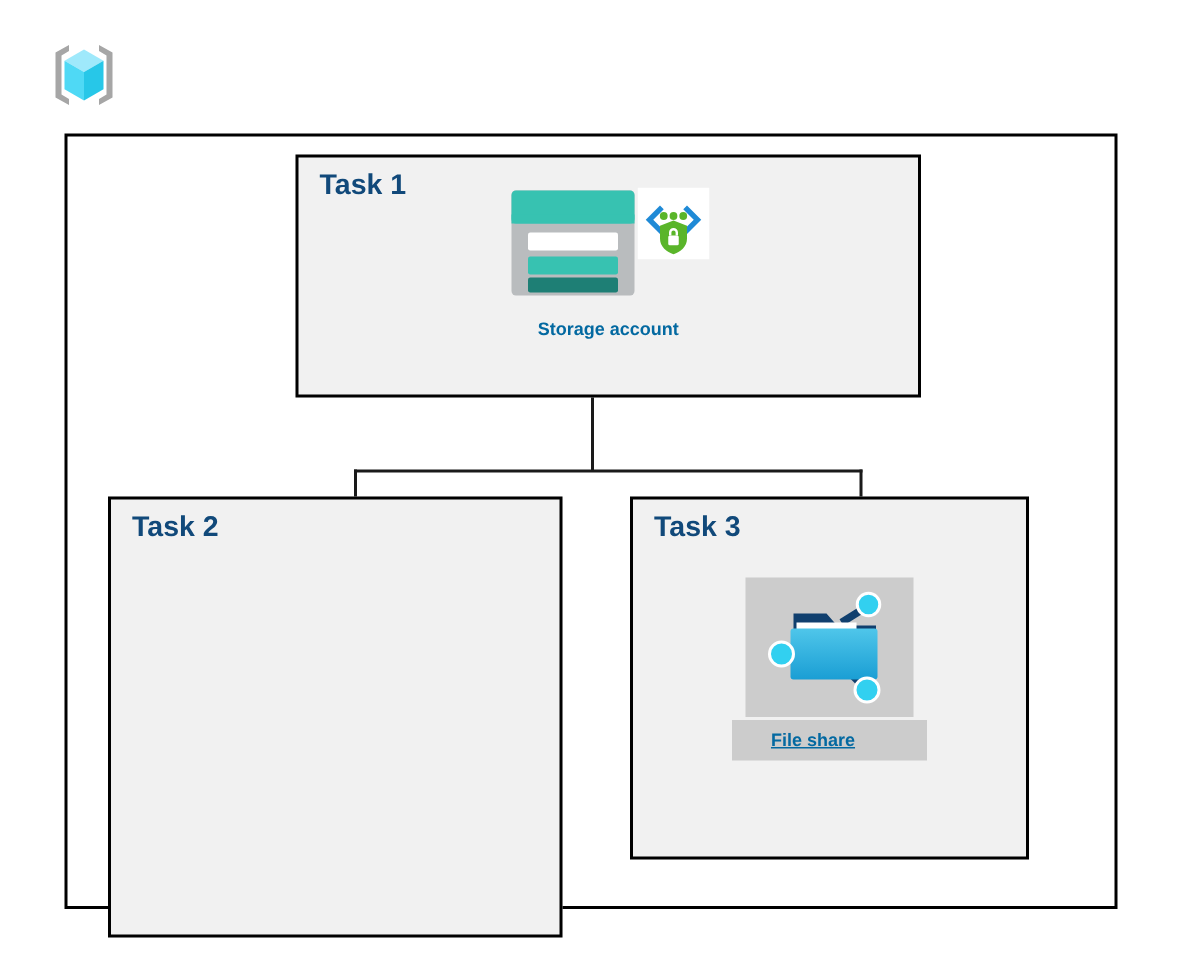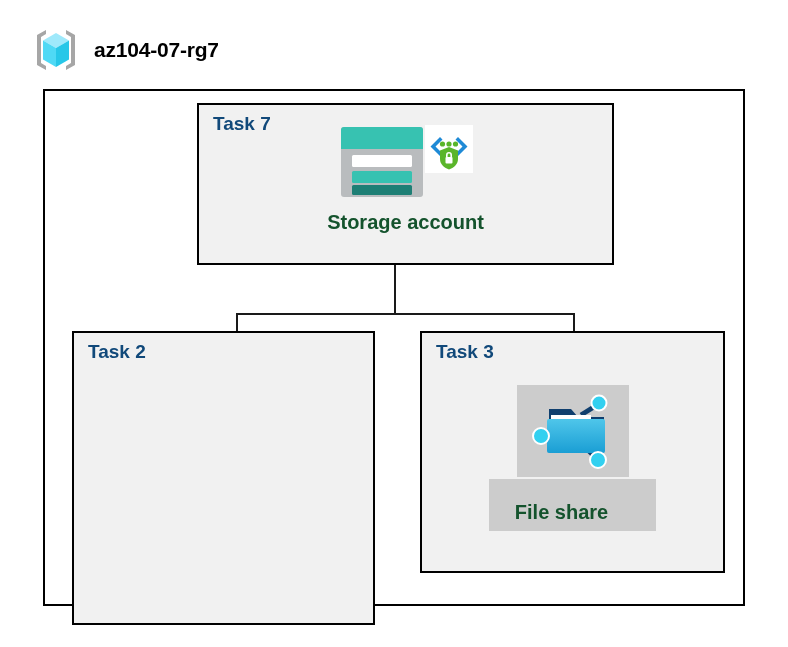--- a/index.html
+++ b/index.html
@@ -53,21 +53,21 @@
 
   
   .task-panel {
     position: absolute;
     background: #f1f1f1;
     border: 2px solid #000000;
     box-sizing: border-box;
   }
   #panel-task1 { left: 197px; top: 103px; width: 417px; height: 162px; }
   #panel-task2 { left:  72px; top: 331px; width: 303px; height: 294px; }
-  #panel-task3 { left: 420px; top: 331px; width: 305px; height: 242px; }
+  #panel-task3 { left: 420px; top: 331px; width: 266px; height: 242px; }
 
   .task-label {
     position: absolute;
     left: 14px;
     top: 8px;
     font-size: 19px;
     font-weight: bold;
     color: #11497a;
     white-space: nowrap;
   }
@@ -82,30 +82,31 @@
   #node-storage { left: 0; right: 0; top: 20px; }
   #node-blob    { left: 0; right: 0; top: 57px; }
   #node-fileshare { left: 0; right: 0; top: 52px; }
 
   .icon-row {
     display: flex;
     align-items: flex-start;
     justify-content: center;
   }
   .caption {
-    font-size: 20px;
+    font-size: 12px;
     font-weight: bold;
-    color: #14532d;
+    color: #0369a1;
     white-space: nowrap;
     margin-top: 8px;
   }
   .caption.highlighted {
     background: #cccccc;
-    padding: 22px 48px 7px 26px;
+    padding: 6px 48px 7px 26px;
     margin-top: 2px;
+    text-decoration: underline;
   }
   .icon-hl {
     background: #cccccc;
     padding: 4px 14px 2px 14px;
   }
 
   
   .conn {
     position: absolute;
     background: #1a1a1a;
@@ -129,32 +130,31 @@
 
       <path d="M36 6 L45 11 L45 41 L36 46 L36 42 L41 39 L41 13 L36 10 Z" fill="#a6a6a6"></path>
 
       <path d="M26 9 L39 16.5 L26 24 L13 16.5 Z" fill="#9fe9fb"></path>
 
       <path d="M13 16.5 L26 24 L26 43 L13 35.5 Z" fill="#4fd9f5"></path>
 
       <path d="M39 16.5 L39 35.5 L26 43 L26 24 Z" fill="#27c7e8"></path>
     </svg>
   </span>
-  <span id="rg-title">az104-07-rg7</span>
 </div>
 
 <div id="rg-container"></div>
 
 <div class="conn conn-v" id="conn-stem"></div>
 <div class="conn conn-h" id="conn-bus"></div>
 <div class="conn conn-v" id="conn-drop-left"></div>
 <div class="conn conn-v" id="conn-drop-right"></div>
 
 <div class="task-panel" id="panel-task1">
-  <div class="task-label">Task 7</div>
+  <div class="task-label">Task 1</div>
   <div class="node" id="node-storage">
     <div class="icon-row">
       <span>
         <svg viewBox="0 0 86 74" width="86" height="74" aria-hidden="true">
           <rect x="2" y="2" width="82" height="70" rx="3" fill="#b9bcbe"></rect>
           <rect x="2" y="2" width="82" height="22" rx="3" fill="#37c2b1"></rect>
           <rect x="2" y="18" width="82" height="6" fill="#37c2b1"></rect>
           <rect x="13" y="30" width="60" height="12" rx="1.5" fill="#ffffff"></rect>
           <rect x="13" y="46" width="60" height="12" rx="1.5" fill="#37c2b1"></rect>
           <rect x="13" y="60" width="60" height="10" rx="1.5" fill="#1e7f75"></rect>

